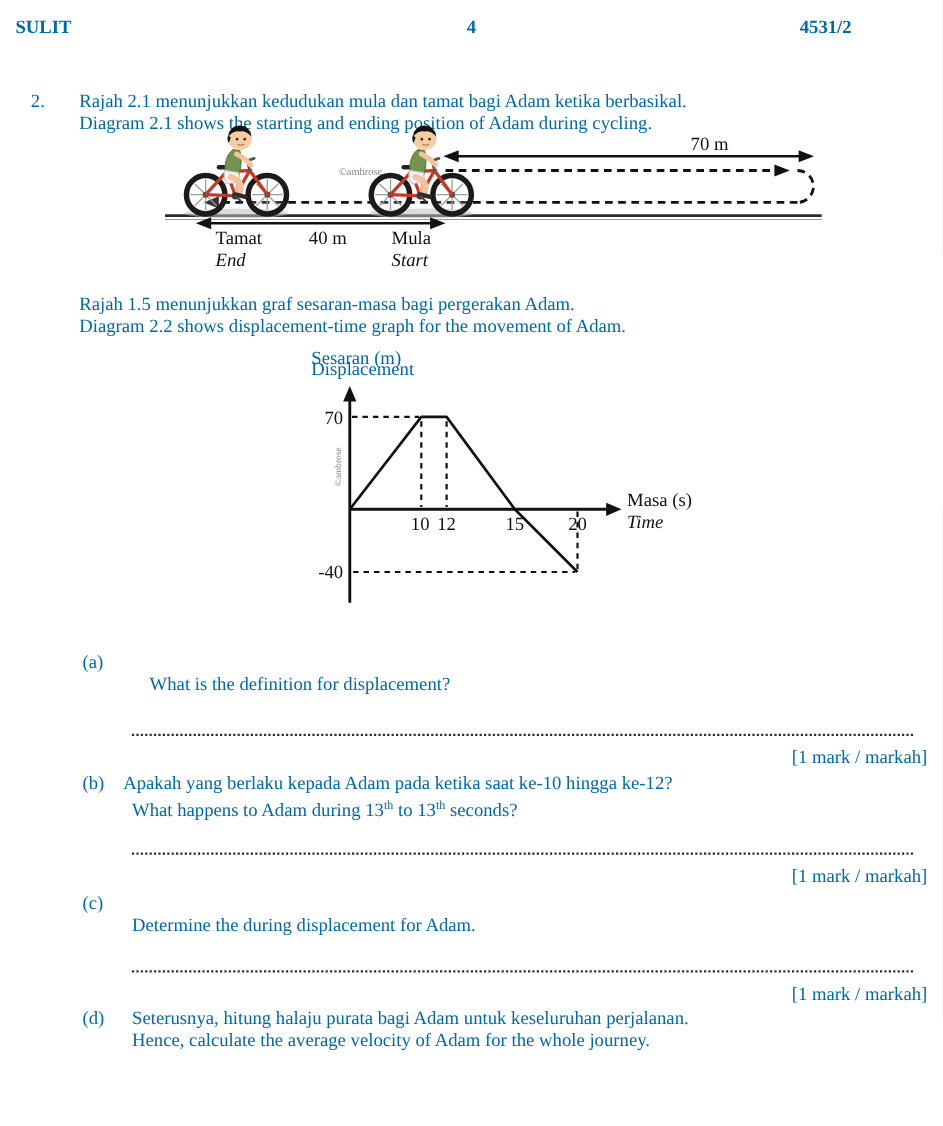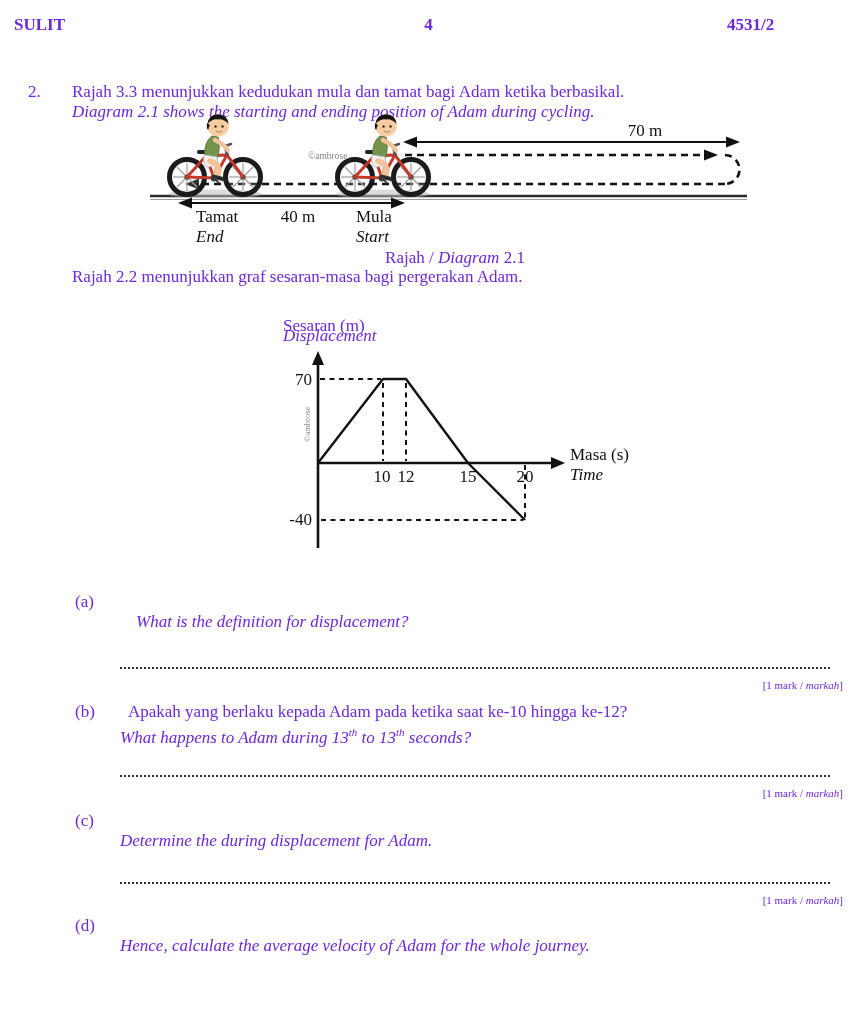--- a/index.html
+++ b/index.html
@@ -2,44 +2,44 @@
 <html><head>
 <meta charset="utf-8">
 <style>
   html,body{margin:0;padding:0;background:#e9e9e9;}
   .page{
     position:relative;
     width:857px;height:1024px;
     margin:0 auto;
     background:#ffffff;
     font-family:"Liberation Serif", serif;
-    color:#6d28d9;
+    color:#0369a1;
     overflow:hidden;
   }
   .abs{position:absolute;margin:0;white-space:nowrap;}
   .b{font-weight:bold;}
-  .i{font-style:italic;}
+  .i{}
   .t17{font-size:17px;line-height:20px;}
   .center{text-align:center;}
   .dotline{position:absolute;border-top:2px dotted #2f2f2f;height:0;}
-  .mark{position:absolute;right:14px;font-size:11px;white-space:nowrap;}
+  .mark{position:absolute;right:14px;font-size:17px;white-space:nowrap;}
   svg text{font-family:"Liberation Serif", serif;fill:#111;}
   .wm{fill:#858585;}
 </style>
 </head>
 <body>
 
 <div class="page">
 
   <p class="abs b t17" style="left:14px;top:15px">SULIT</p>
   <p class="abs b t17 center" style="left:0;right:0;top:15px">4</p>
   <p class="abs b t17" style="left:727px;top:15px">4531/2</p>
 
   <p class="abs t17" style="left:28px;top:82px">2.</p>
-  <p class="abs t17" style="left:72px;top:82px">Rajah 3.3 menunjukkan kedudukan mula dan tamat bagi Adam ketika berbasikal.</p>
+  <p class="abs t17" style="left:72px;top:82px">Rajah 2.1 menunjukkan kedudukan mula dan tamat bagi Adam ketika berbasikal.</p>
   <p class="abs t17 i" style="left:72px;top:102px">Diagram 2.1 shows the starting and ending position of Adam during cycling.</p>
 
   <svg class="abs" style="left:140px;top:112px" width="620" height="138" viewBox="0 0 620 138">
     <defs>
       <symbol id="cyclist" viewBox="0 0 100 88" overflow="visible">
         <ellipse cx="50" cy="83" rx="47" ry="4.5" fill="#bdbdbd" opacity="0.55"></ellipse>
         <circle cx="22" cy="66" r="17.5" fill="rgba(255,255,255,0.15)" stroke="#1b1b1b" stroke-width="5"></circle>
         <circle cx="78" cy="66" r="17.5" fill="rgba(255,255,255,0.15)" stroke="#1b1b1b" stroke-width="5"></circle>
         <g stroke="#9e9e9e" stroke-width="1.2">
           <line x1="22" y1="52" x2="22" y2="80"></line>
@@ -107,23 +107,23 @@
       <polygon points="265,91 251,85.5 251,96.5" fill="#111"></polygon>
     </g>
 
     <text x="56" y="110" font-size="17">Tamat</text>
     <text x="56" y="130" font-size="17" font-style="italic">End</text>
     <text x="158" y="110" font-size="17" text-anchor="middle">40 m</text>
     <text x="216" y="110" font-size="17">Mula</text>
     <text x="216" y="130" font-size="17" font-style="italic">Start</text>
   </svg>
 
-  <p class="abs t17 center" style="left:290px;top:248px;width:330px"><span>Rajah / </span><span class="i">Diagram</span><span> 2.1</span></p>
 
-  <p class="abs t17" style="left:72px;top:267px">Rajah 2.2 menunjukkan graf sesaran-masa bagi pergerakan Adam.</p>
+  <p class="abs t17" style="left:72px;top:267px">Rajah 1.5 menunjukkan graf sesaran-masa bagi pergerakan Adam.</p>
+  <p class="abs t17 i" style="left:72px;top:287px">Diagram 2.2 shows displacement-time graph for the movement of Adam.</p>
 
   <p class="abs t17" style="left:283px;top:316px">Sesaran (m)</p>
   <p class="abs t17 i" style="left:283px;top:326px">Displacement</p>
 
   <svg class="abs" style="left:280px;top:348px" width="365" height="210" viewBox="0 0 365 210">
 
     <g stroke="#111" stroke-width="2" fill="none" stroke-dasharray="5 4.5">
       <line x1="40" y1="31" x2="101" y2="31"></line>
       <line x1="103" y1="35" x2="103" y2="113"></line>
       <line x1="126" y1="35" x2="126" y2="113"></line>
@@ -151,26 +151,27 @@
     <text transform="translate(30,94) rotate(-90)" font-size="8.5" class="wm">©ambrose</text>
   </svg>
 
 
   <p class="abs t17" style="left:75px;top:592px">(a)</p>
   <p class="abs t17 i" style="left:136px;top:612px">What is the definition for displacement?</p>
   <div class="dotline" style="left:120px;top:667px;width:710px"></div>
   <div class="mark" style="top:679px"><span>[1 mark / </span><span class="i">markah</span><span>]</span></div>
 
   <p class="abs t17" style="left:75px;top:702px">(b)</p>
-  <p class="abs t17" style="left:128px;top:702px">Apakah yang berlaku kepada Adam pada ketika saat ke-10 hingga ke-12?</p>
+  <p class="abs t17" style="left:112px;top:702px">Apakah yang berlaku kepada Adam pada ketika saat ke-10 hingga ke-12?</p>
   <p class="abs t17 i" style="left:120px;top:722px"><span>What happens to Adam during 13</span><sup style="font-size:11px">th</sup><span> to 13</span><sup style="font-size:11px">th</sup><span> seconds?</span></p>
   <div class="dotline" style="left:120px;top:775px;width:710px"></div>
   <div class="mark" style="top:787px"><span>[1 mark / </span><span class="i">markah</span><span>]</span></div>
 
   <p class="abs t17" style="left:75px;top:811px">(c)</p>
   <p class="abs t17 i" style="left:120px;top:831px">Determine the during displacement for Adam.</p>
   <div class="dotline" style="left:120px;top:882px;width:710px"></div>
   <div class="mark" style="top:894px"><span>[1 mark / </span><span class="i">markah</span><span>]</span></div>
 
   <p class="abs t17" style="left:75px;top:916px">(d)</p>
+  <p class="abs t17" style="left:120px;top:916px">Seterusnya, hitung halaju purata bagi Adam untuk keseluruhan perjalanan.</p>
   <p class="abs t17 i" style="left:120px;top:936px">Hence, calculate the average velocity of Adam for the whole journey.</p>
 
 </div>
 
 </body></html>

